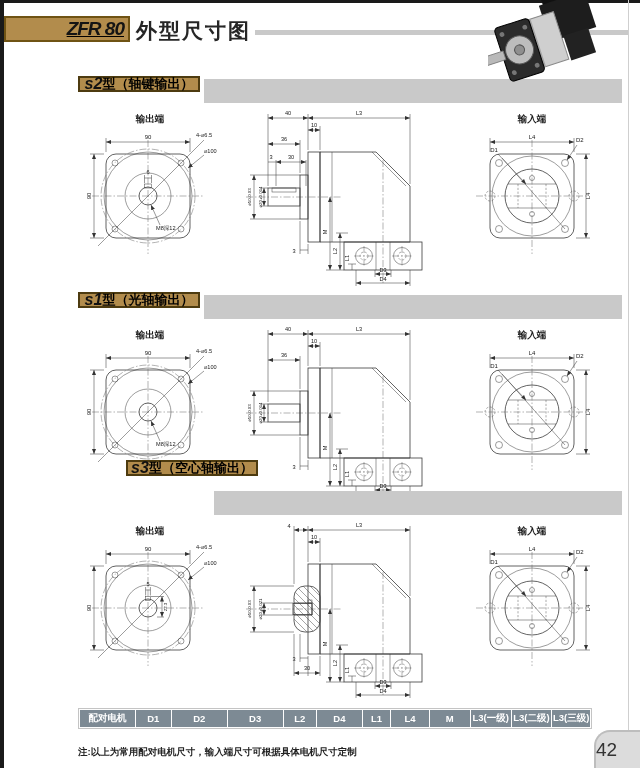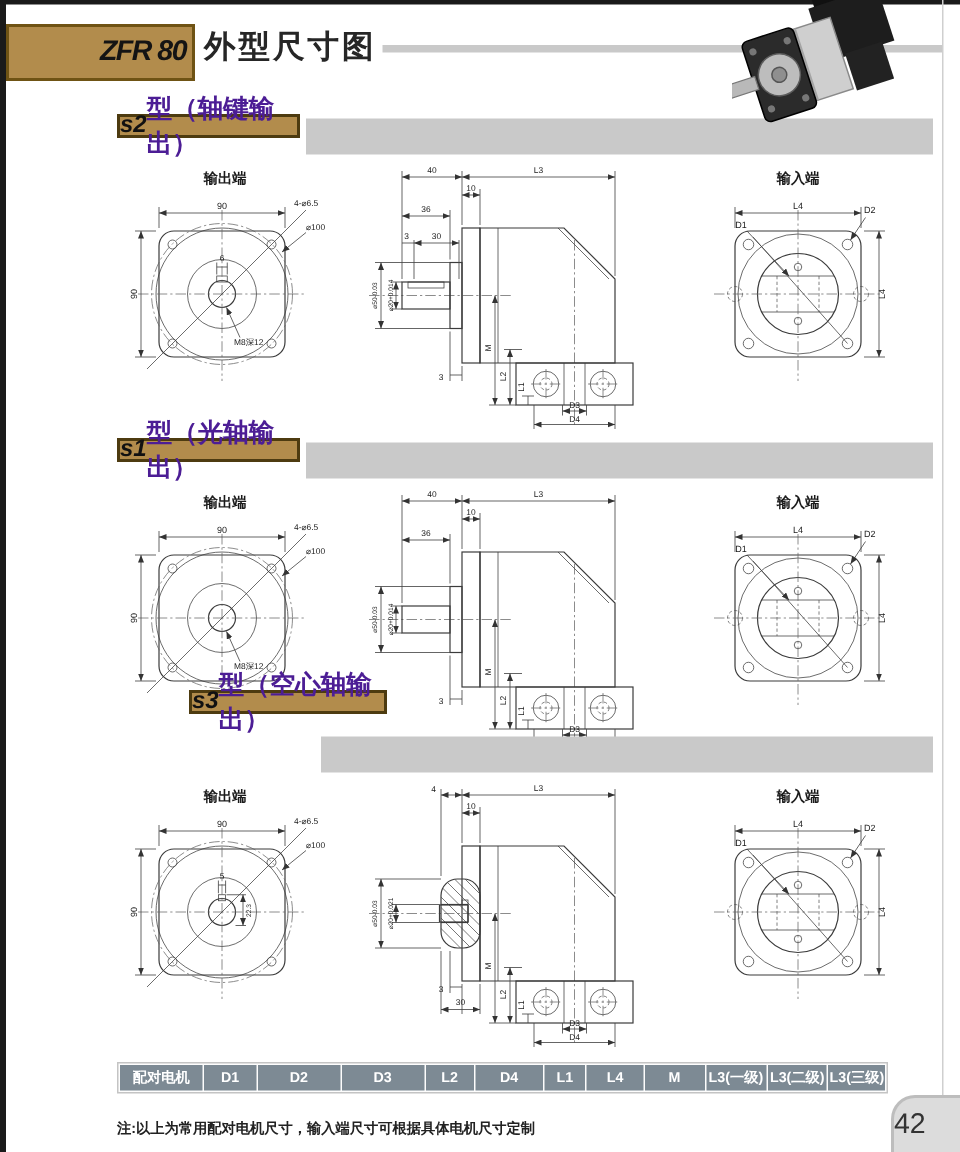--- a/index.html
+++ b/index.html
@@ -2,32 +2,32 @@
 <html><head>
 <meta charset="utf-8">
 <style>
   html,body{margin:0;padding:0;}
   body{width:640px;height:768px;position:relative;background:#fff;overflow:hidden;
        font-family:"Liberation Sans","DejaVu Sans",sans-serif;}
   .edge-top{position:absolute;left:0;top:0;width:640px;height:3px;background:#1a1a1a;}
   .edge-left{position:absolute;left:0;top:0;width:4px;height:768px;background:#1a1a1a;}
   .edge-right{position:absolute;left:628px;top:0;width:1px;height:768px;background:#cfcfcf;}
 
-  .banner{position:absolute;left:4px;top:16px;width:126px;height:38px;background:#b28c4c;
-          border:2px solid #6f5314;box-sizing:border-box;display:flex;align-items:center;justify-content:flex-end;}
+  .banner{position:absolute;left:4px;top:16px;width:126px;height:26px;background:#b28c4c;
+          border:2px solid #6f5314;box-sizing:border-box;display:flex;align-items:center;justify-content:flex-end;text-decoration:underline;}
   .banner span{font-weight:bold;font-style:italic;font-size:19px;color:#141414;padding-right:4px;letter-spacing:-1px;}
   .page-title{position:absolute;left:136px;top:17px;font-size:21px;font-weight:bold;color:#262626;letter-spacing:2px;}
   .title-rule{position:absolute;left:255px;top:30px;width:373px;height:5px;background:#c9c9c9;}
   .photo{position:absolute;left:488px;top:0px;z-index:5;}
 
   .sec-bar{position:absolute;height:24px;background:#c9c9c9;}
   .sec-box{position:absolute;height:16px;background:#b28c4c;border:2px solid #4d3b10;box-sizing:border-box;
            display:flex;align-items:center;justify-content:center;z-index:2;}
   .sec-box .code{font-weight:bold;font-style:italic;font-size:16px;color:#111;}
-  .sec-box .nm{font-weight:bold;font-size:17px;color:#4c1d95;}
+  .sec-box .nm{font-weight:bold;font-size:13px;color:#000000;}
 
   svg.draw{position:absolute;overflow:visible;}
   .draw line,.draw path,.draw rect,.draw circle{fill:none;stroke:#3b3b3b;stroke-width:.8;}
   .draw .thin{stroke-width:.5;}
   .draw .cl{stroke-width:.5;stroke:#666;stroke-dasharray:7 2 1.5 2;}
   .draw .dsh{stroke-width:.5;stroke:#555;stroke-dasharray:2.2 1.6;}
   .draw .dim{stroke-width:.55;stroke:#444;}
   .draw text{fill:#1a1a1a;stroke:none;font-family:"Liberation Sans","DejaVu Sans",sans-serif;}
   .t9{font-size:9.5px;font-weight:bold;}
   .t6{font-size:6px;}

